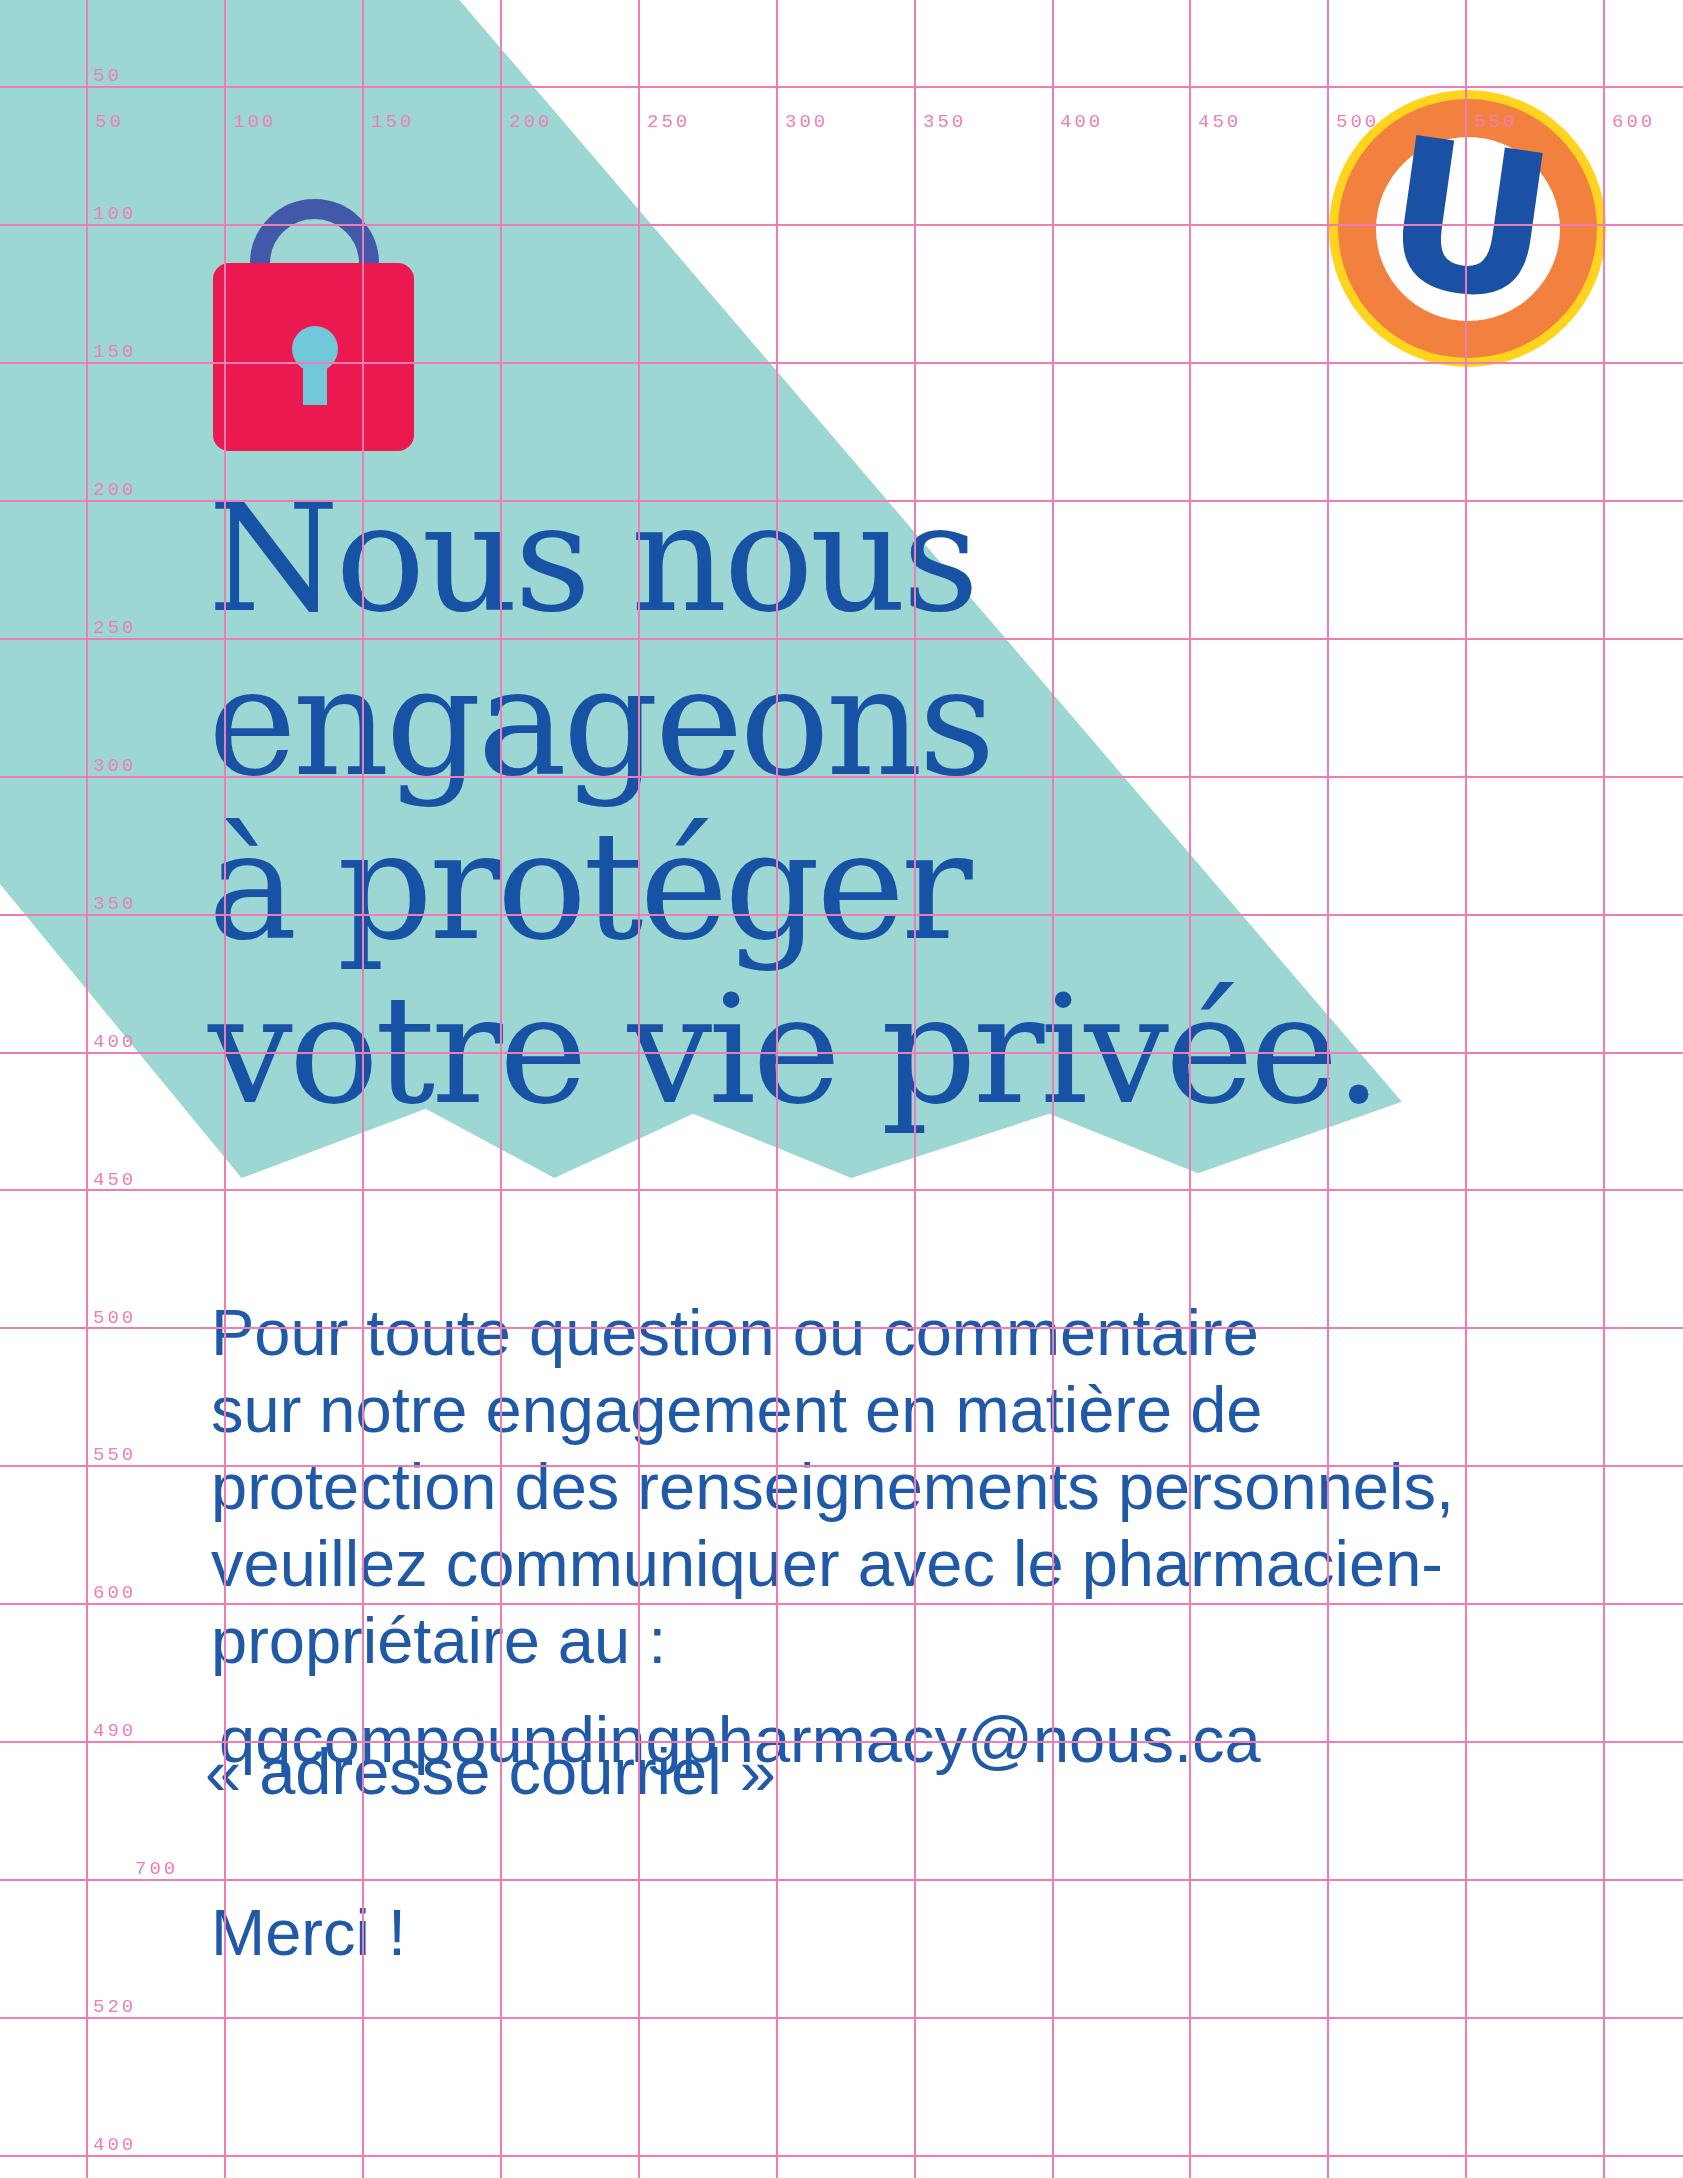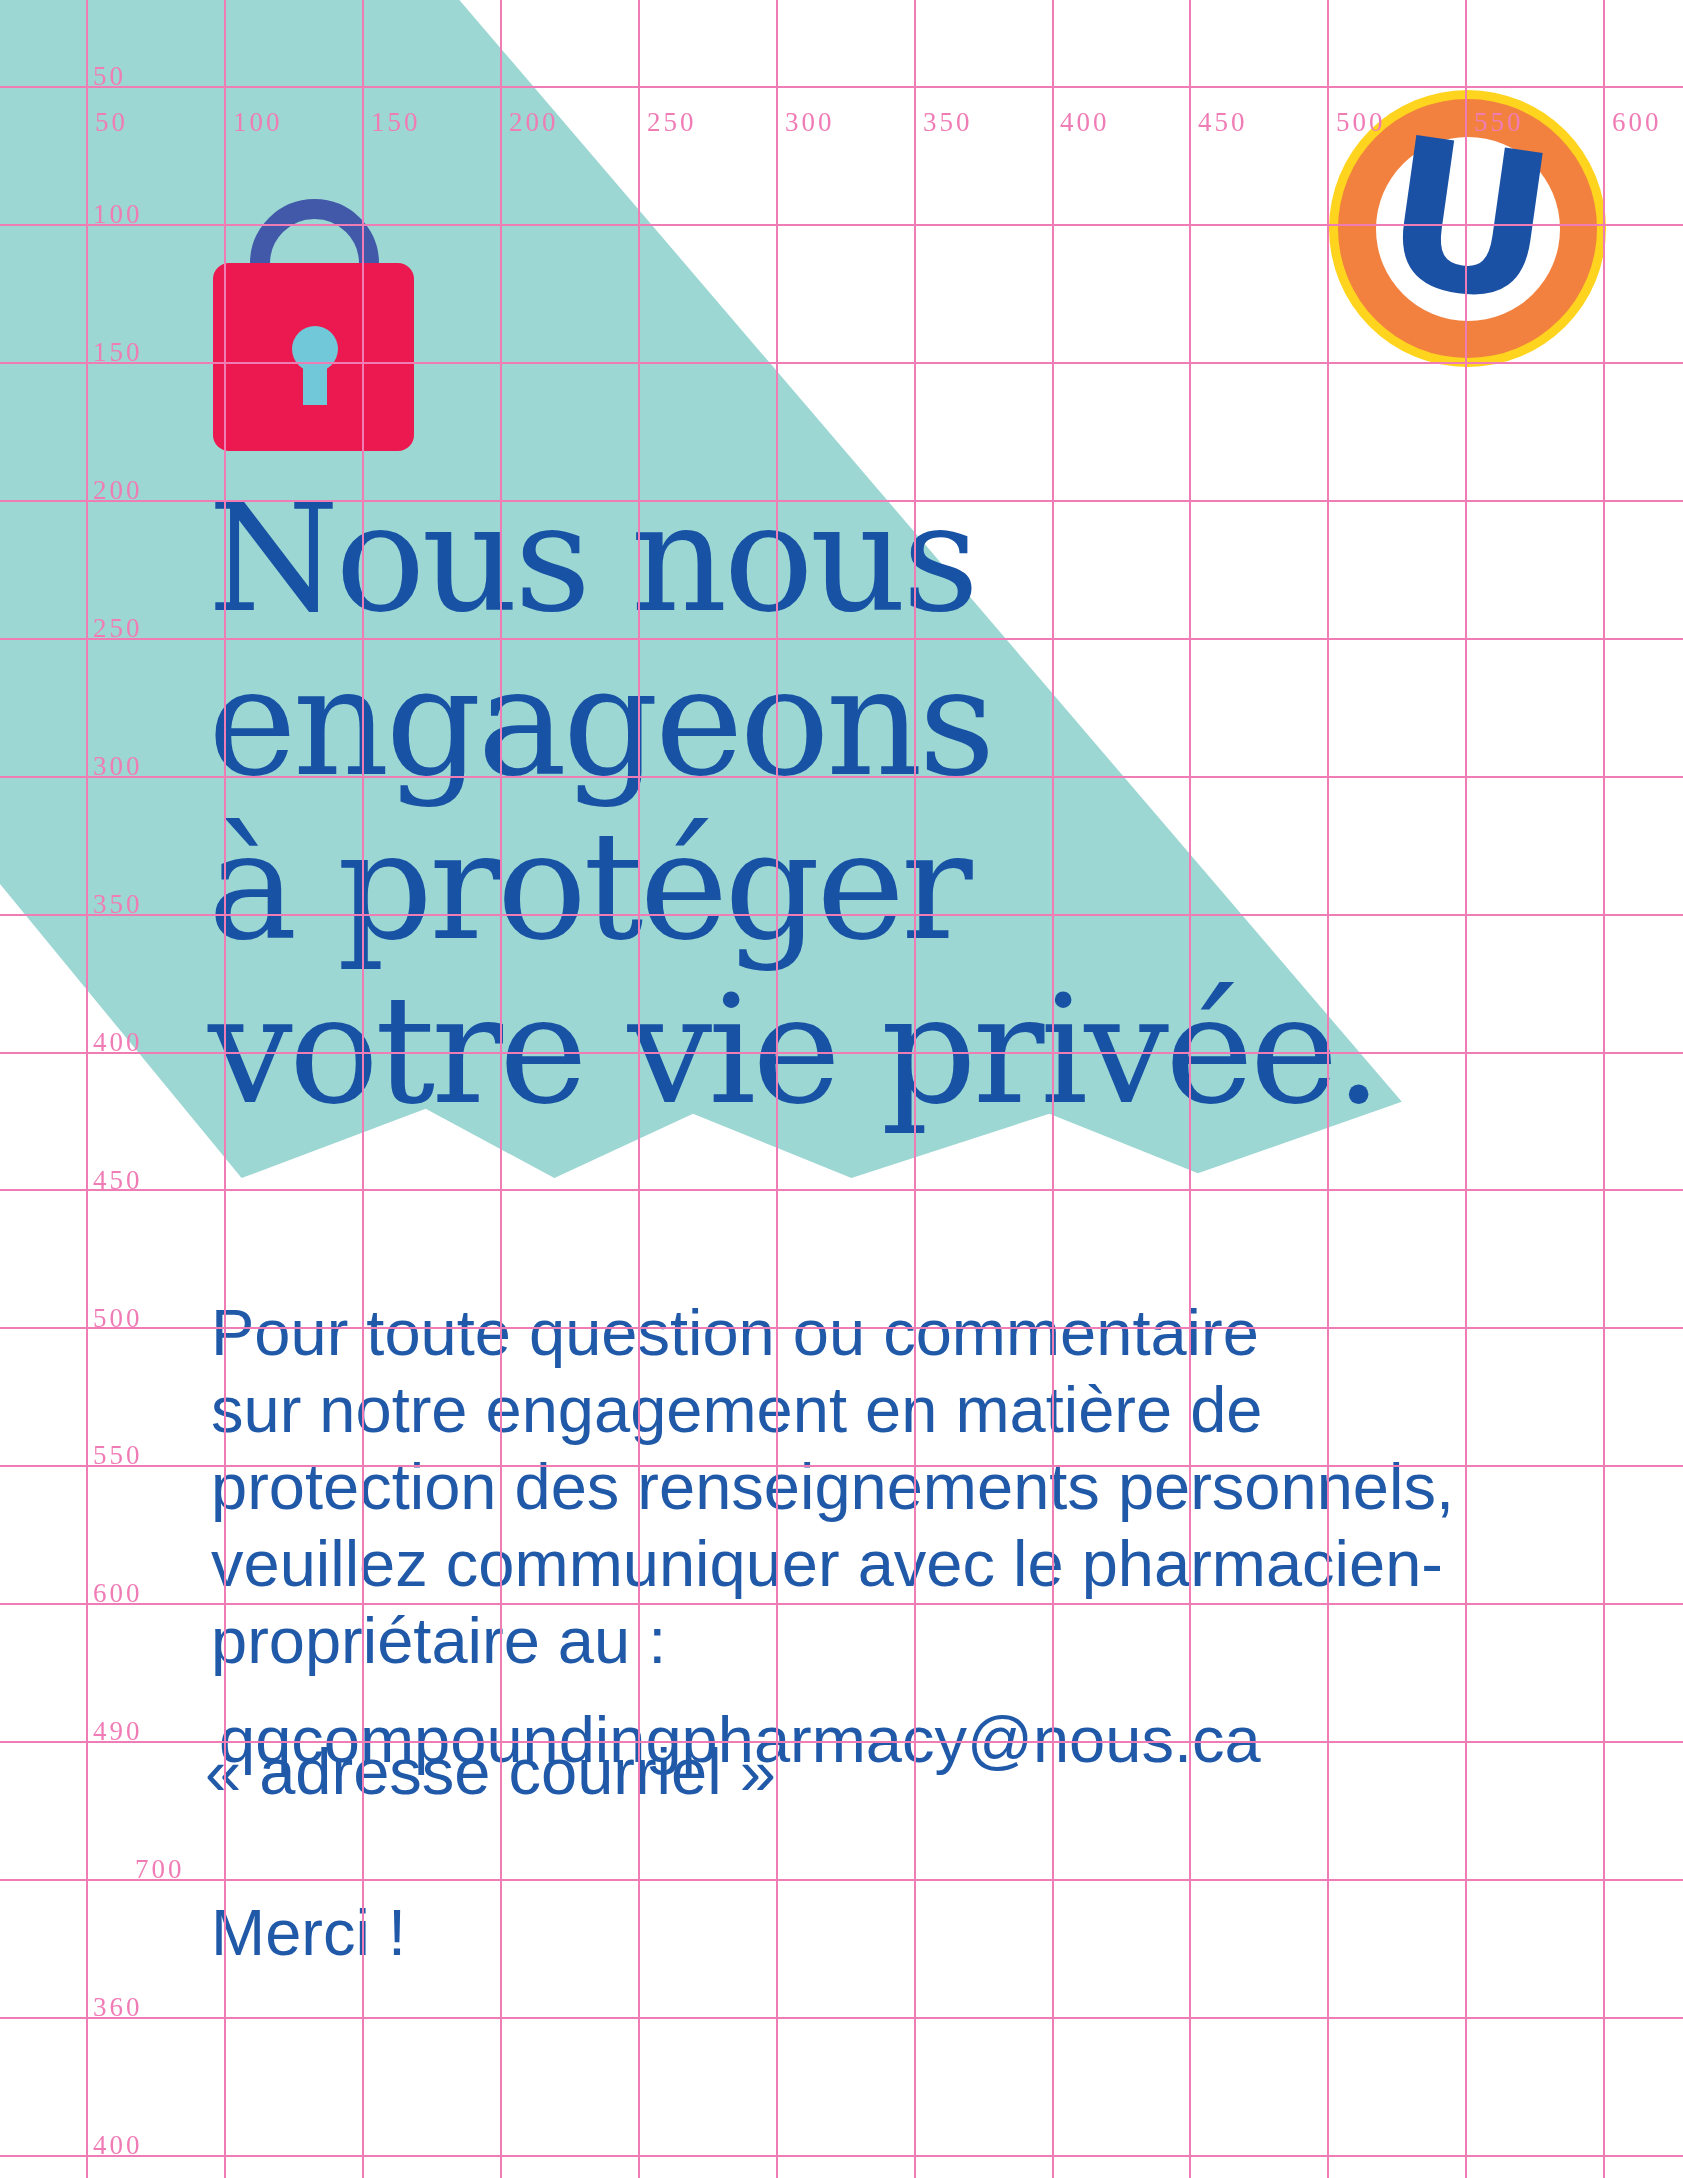--- a/index.html
+++ b/index.html
@@ -55,22 +55,22 @@
   }
   #email-placeholder{left:205px;top:1739px;font-size:65px;line-height:65px;color:var(--bodyblue);}
   #email-value{left:219px;top:1707px;font-size:65px;line-height:65px;color:var(--bodyblue);}
   #thanks{left:211px;top:1900px;font-size:65px;line-height:65px;color:var(--bodyblue);}
   
   #grid-layer{position:absolute;left:0;top:0;width:1683px;height:2178px;z-index:10;pointer-events:none;}
   .gridline-v{position:absolute;top:0;width:2px;height:2178px;background:var(--pink);}
   .gridline-h{position:absolute;left:0;width:1683px;height:2px;background:var(--pink);}
   .gridlabel{
     position:absolute;
-    font-family:Liberation Serif, serif;
-    font-size:27px;line-height:27px;letter-spacing:3px;
+    font-family:Liberation Mono, monospace;
+    font-size:19px;line-height:27px;letter-spacing:3px;
     color:var(--pink);
   }
 </style>
 </head>
 <body>
 
 <div id="page" style="--bg: #ffffff; --teal: #9CD7D3; --pink: #F07CB6; --headblue: #1752A5; --bodyblue: #2159A9; --lockred: #EC1950; --shackle: #4159A8; --keyhole: #71C8D8; --logoyellow: #FFD41E; --logoorange: #F2813F; --logoblue: #1A51A5;">
 
   <svg id="beam-layer" width="1683" height="2178" viewBox="0 0 1700 2200" aria-hidden="true">
     <polygon points="0,0 464,0 1416,1113 1210,1185 1060,1125 860,1190 700,1125 560,1190 430,1120 244,1190 0,893" style="fill:var(--teal)"></polygon>
@@ -153,19 +153,19 @@
       <span class="gridlabel" style="left: 93px; top: 1305px;">500</span>
       <div class="gridline-h" style="top: 1465px;"></div>
       <span class="gridlabel" style="left: 93px; top: 1442px;">550</span>
       <div class="gridline-h" style="top: 1603px;"></div>
       <span class="gridlabel" style="left: 93px; top: 1580px;">600</span>
       <div class="gridline-h" style="top: 1741px;"></div>
       <span class="gridlabel" style="left: 93px; top: 1718px;">490</span>
       <div class="gridline-h" style="top: 1879px;"></div>
       <span class="gridlabel" style="left: 93px; top: 1856px; margin-left: 42px;">700</span>
       <div class="gridline-h" style="top: 2017px;"></div>
-      <span class="gridlabel" style="left: 93px; top: 1994px;">360</span>
+      <span class="gridlabel" style="left: 93px; top: 1994px;">520</span>
       <div class="gridline-h" style="top: 2155px;"></div>
       <span class="gridlabel" style="left: 93px; top: 2132px;">400</span>
     </div>
 
 </div>
 
 
 </body></html>

